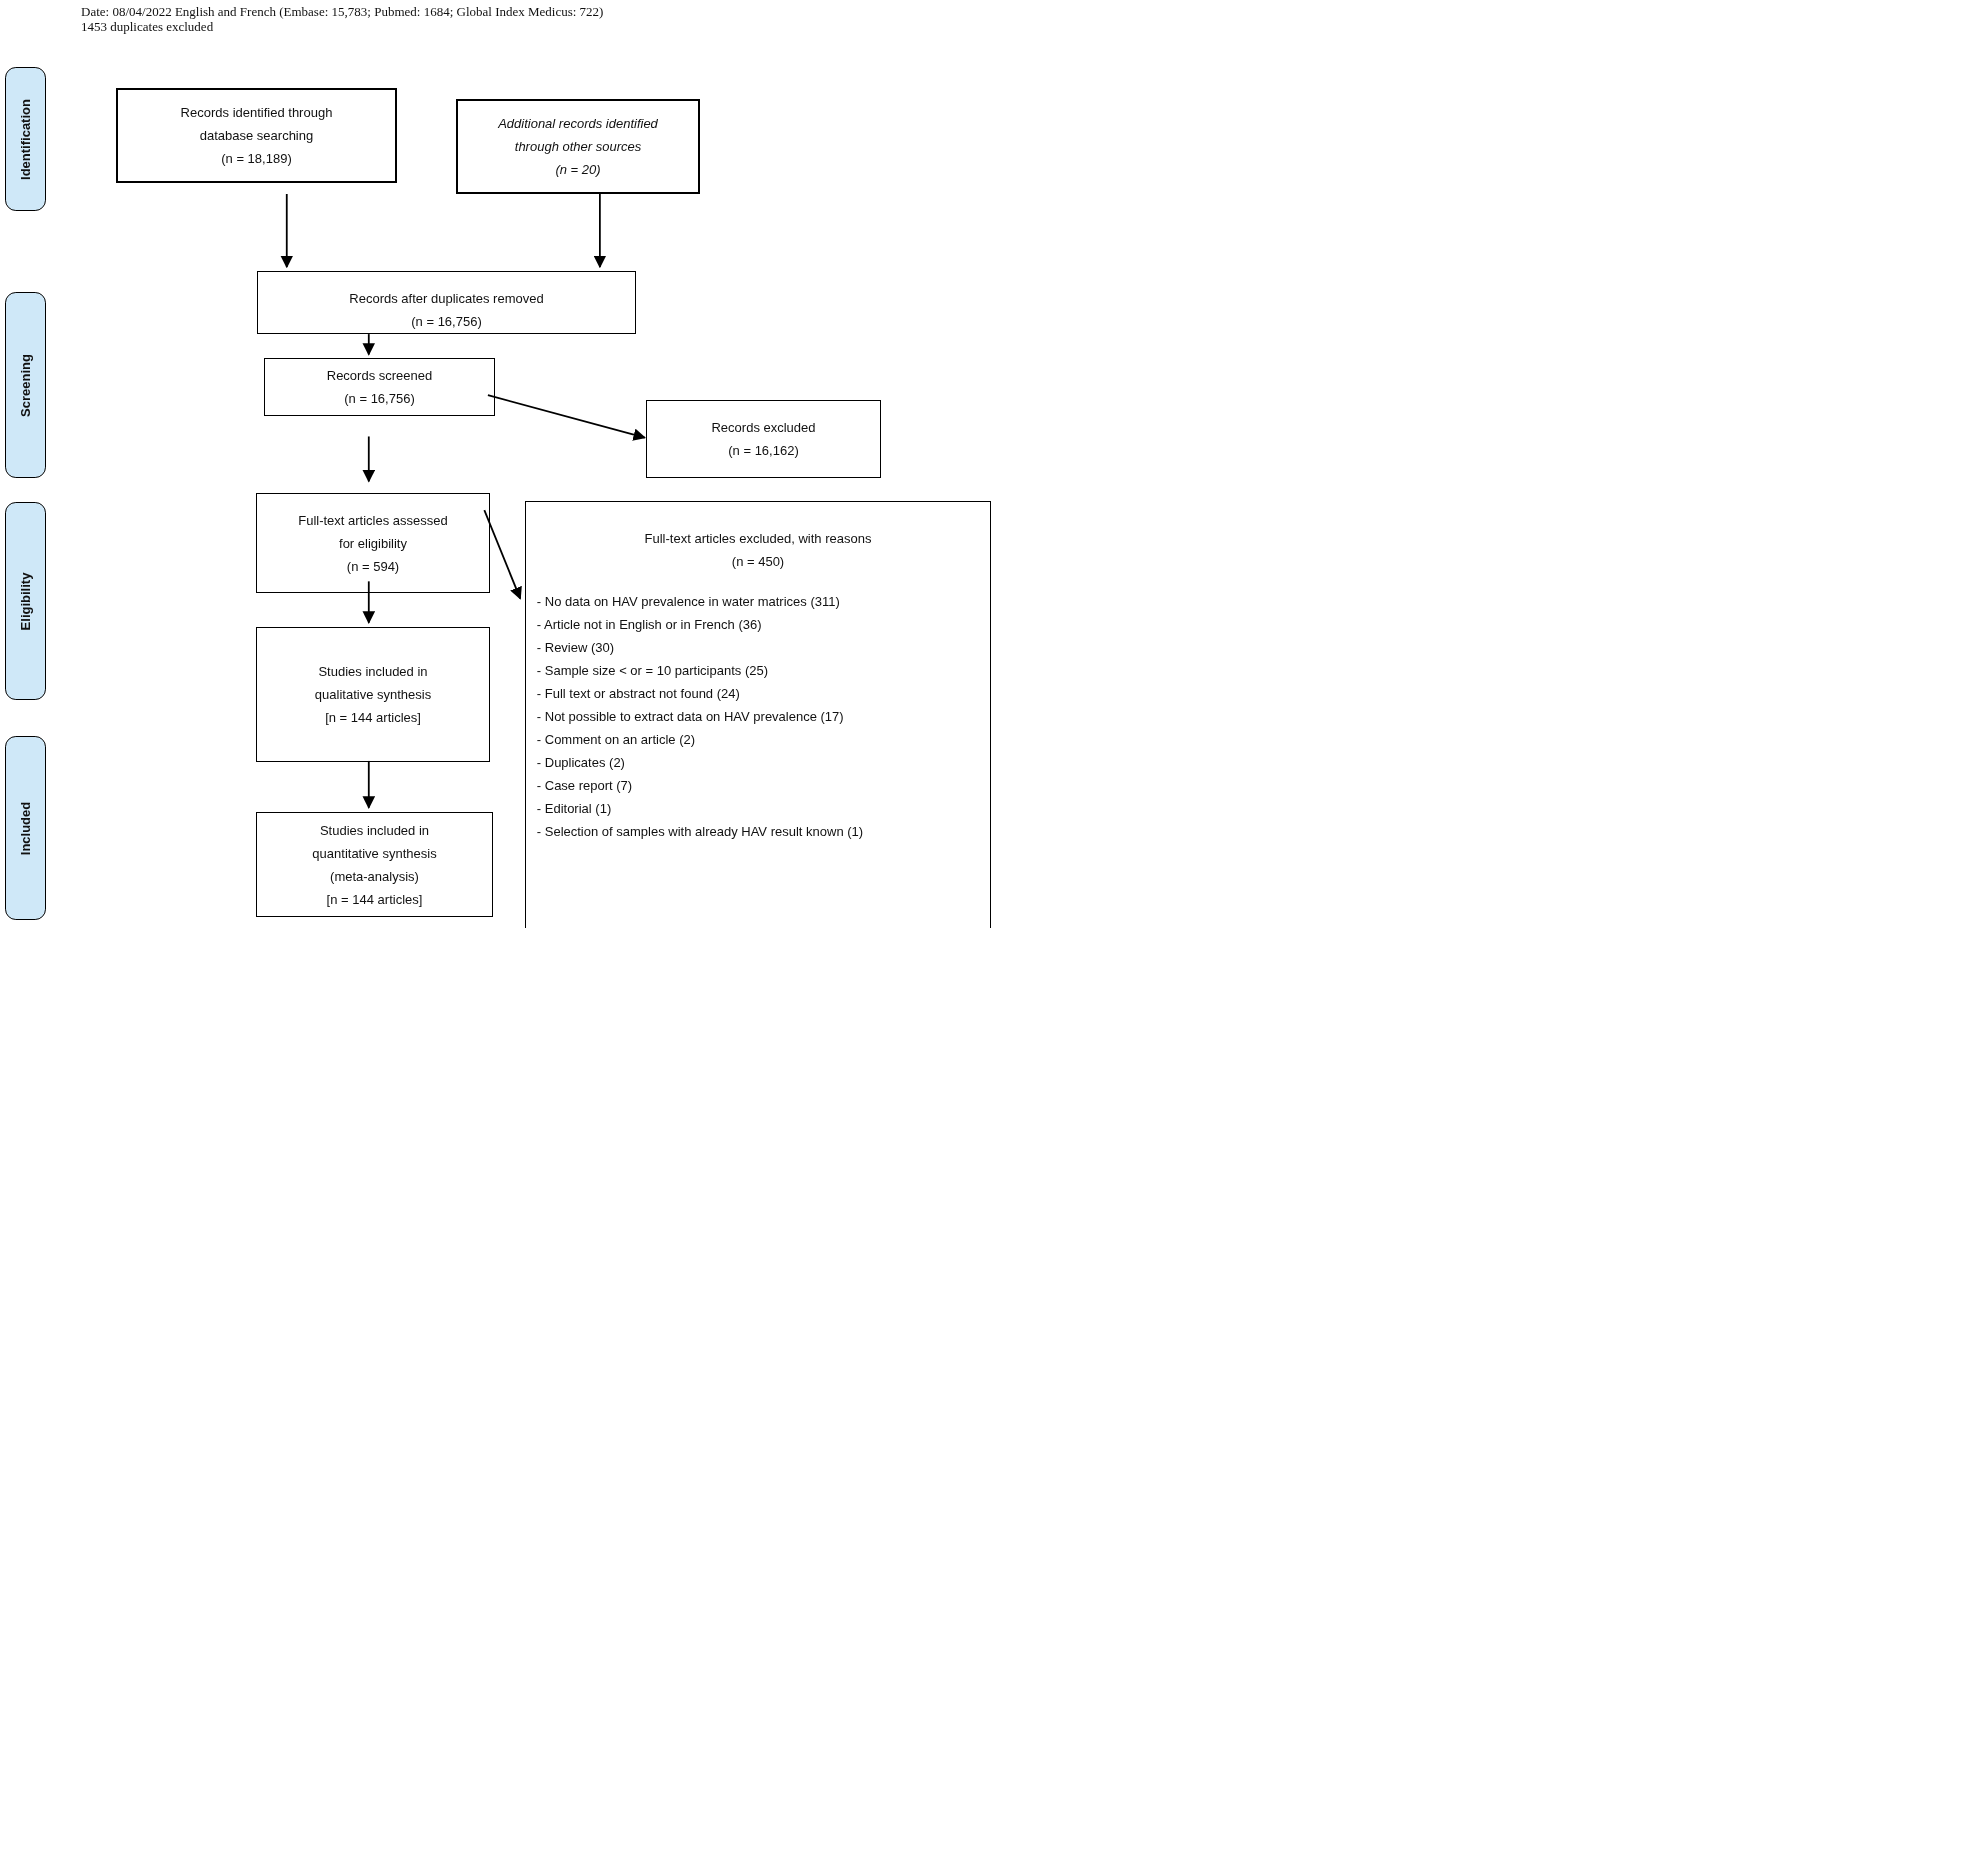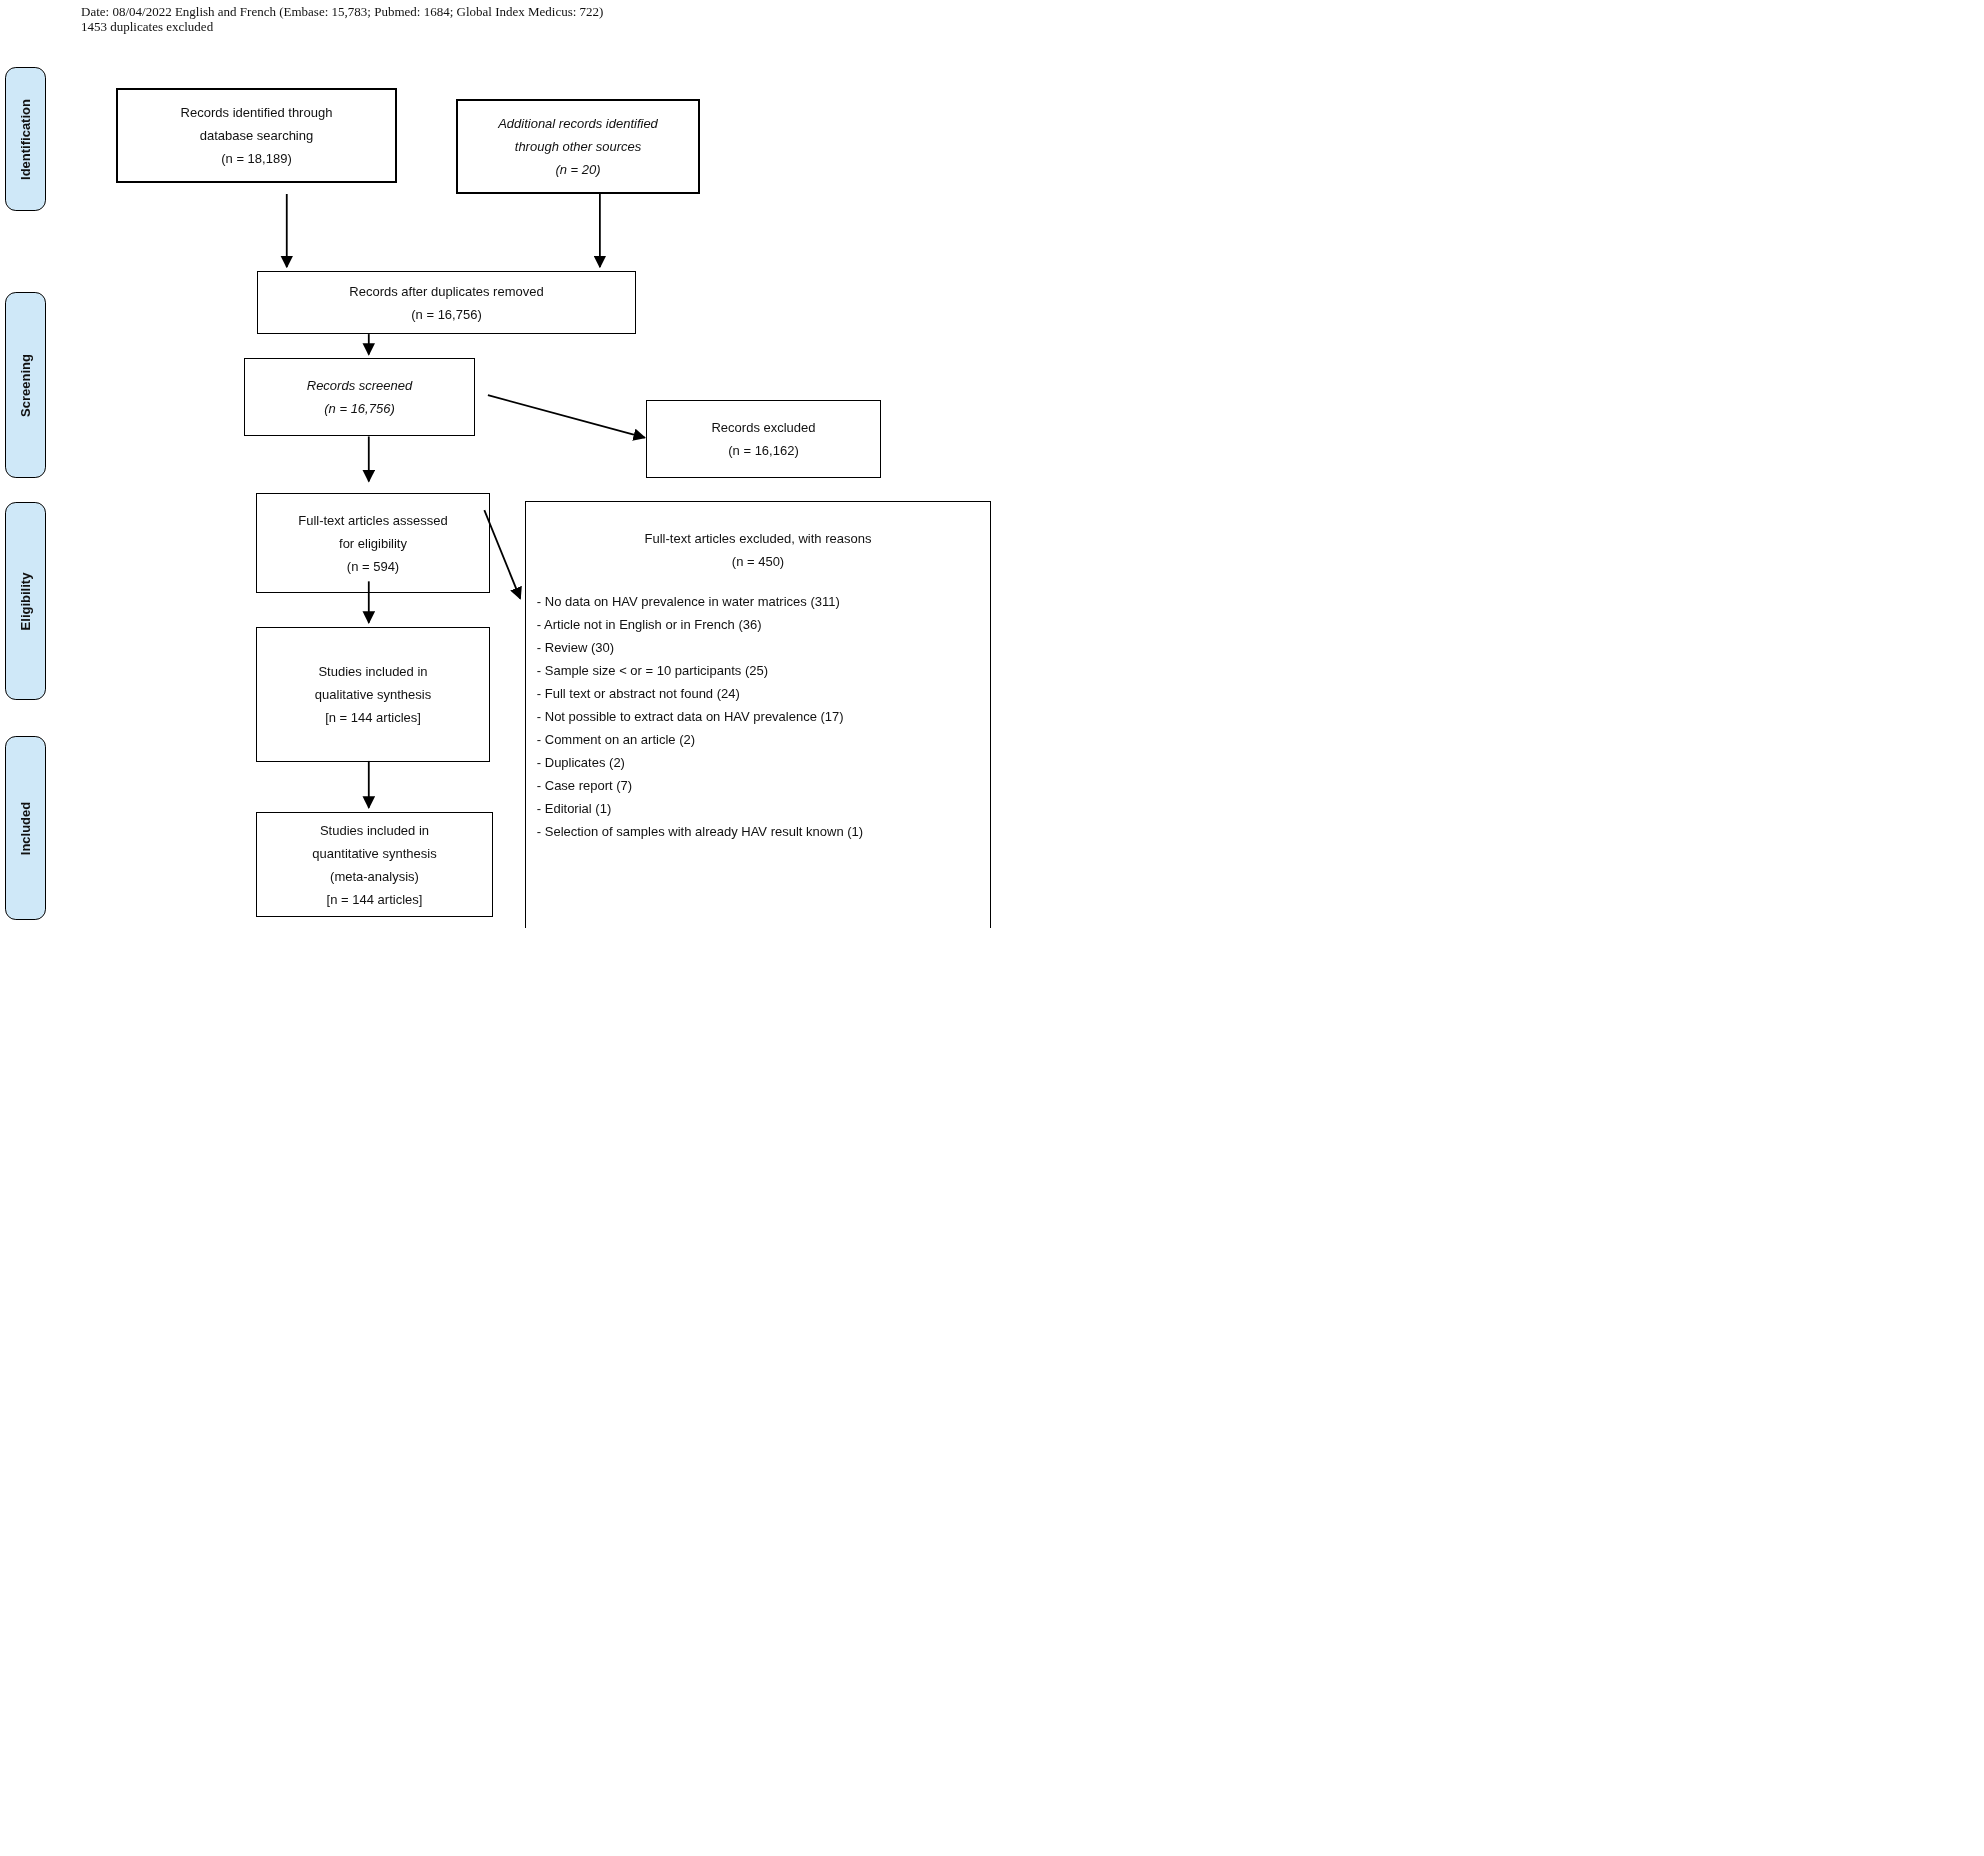--- a/index.html
+++ b/index.html
@@ -107,25 +107,25 @@
 <div class="node" style="left:116px;top:88px;width:281px;height:95px;border-width:2.4px;">
   <span class="node-text">Records identified through
 database searching
 (n = 18,189)</span>
 </div>
 <div class="node" style="left:456px;top:99px;width:244px;height:95px;border-width:2.4px;font-style:italic;">
   <span class="node-text">Additional records identified
 through other sources
 (n = 20)</span>
 </div>
-<div class="node" style="left:257px;top:271px;width:379px;height:63px;">
+<div class="node" style="left:257px;top:271px;width:379px;height:63px;align-items:flex-end;">
   <span class="node-text">Records after duplicates removed
 (n = 16,756)</span>
 </div>
-<div class="node" style="left:244px;top:358px;width:231px;height:78px;font-style:italic;">
+<div class="node" style="left:264px;top:358px;width:231px;height:58px;">
   <span class="node-text">Records screened
 (n = 16,756)</span>
 </div>
 <div class="node" style="left:646px;top:400px;width:235px;height:78px;">
   <span class="node-text">Records excluded
 (n = 16,162)</span>
 </div>
 <div class="node" style="left:256px;top:485px;width:234px;height:100px;margin-top:8px;">
   <span class="node-text">Full-text articles assessed
 for eligibility

